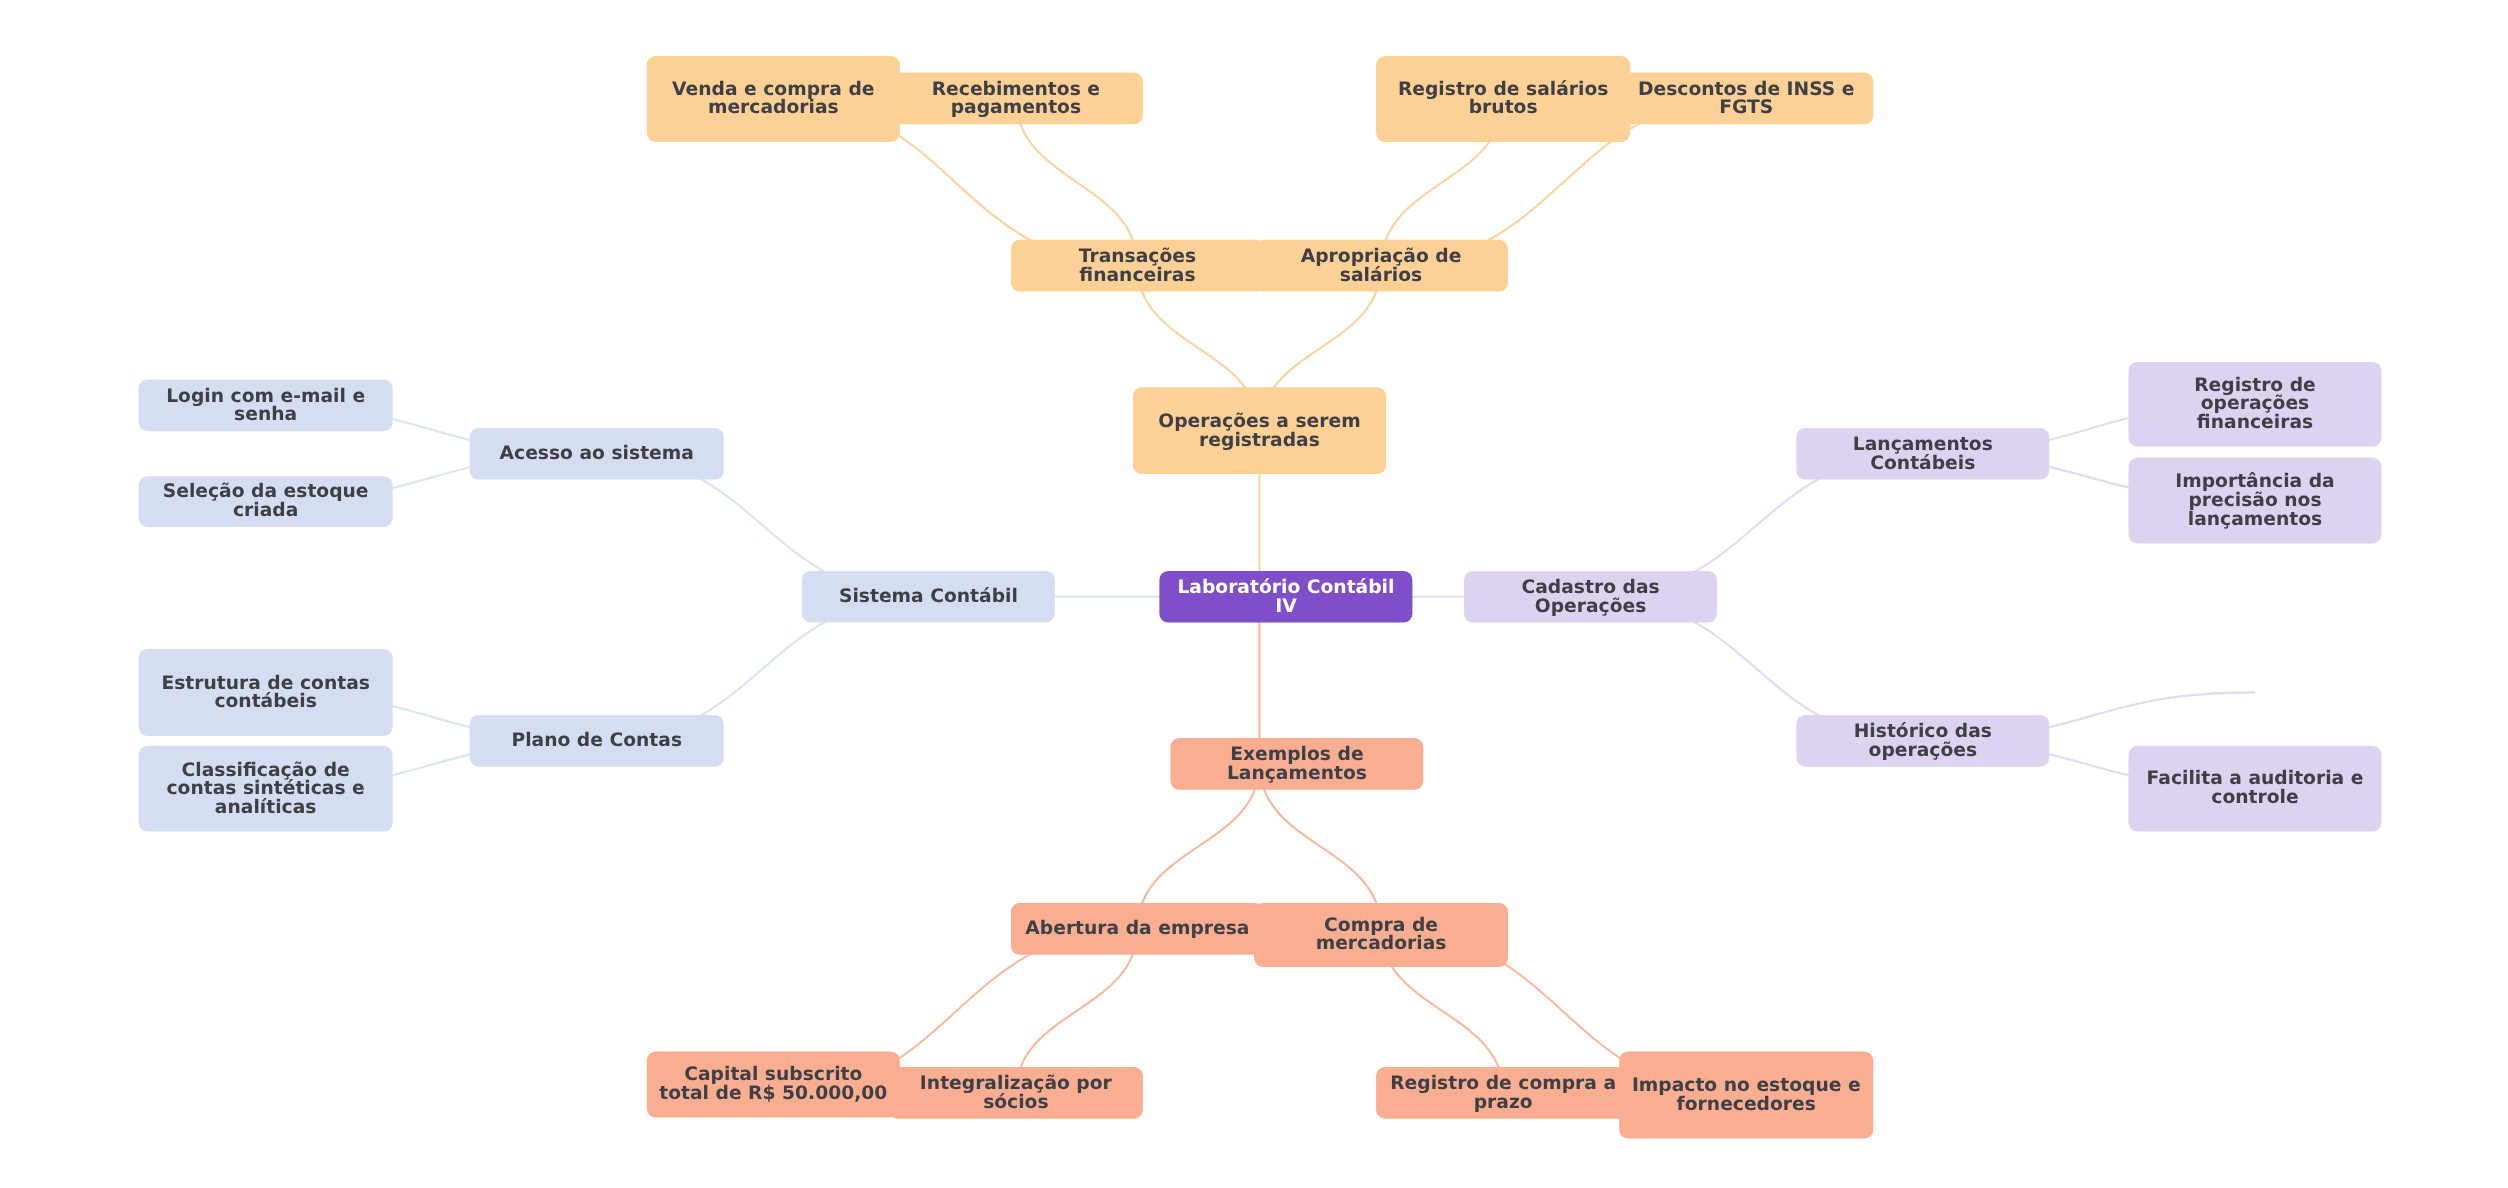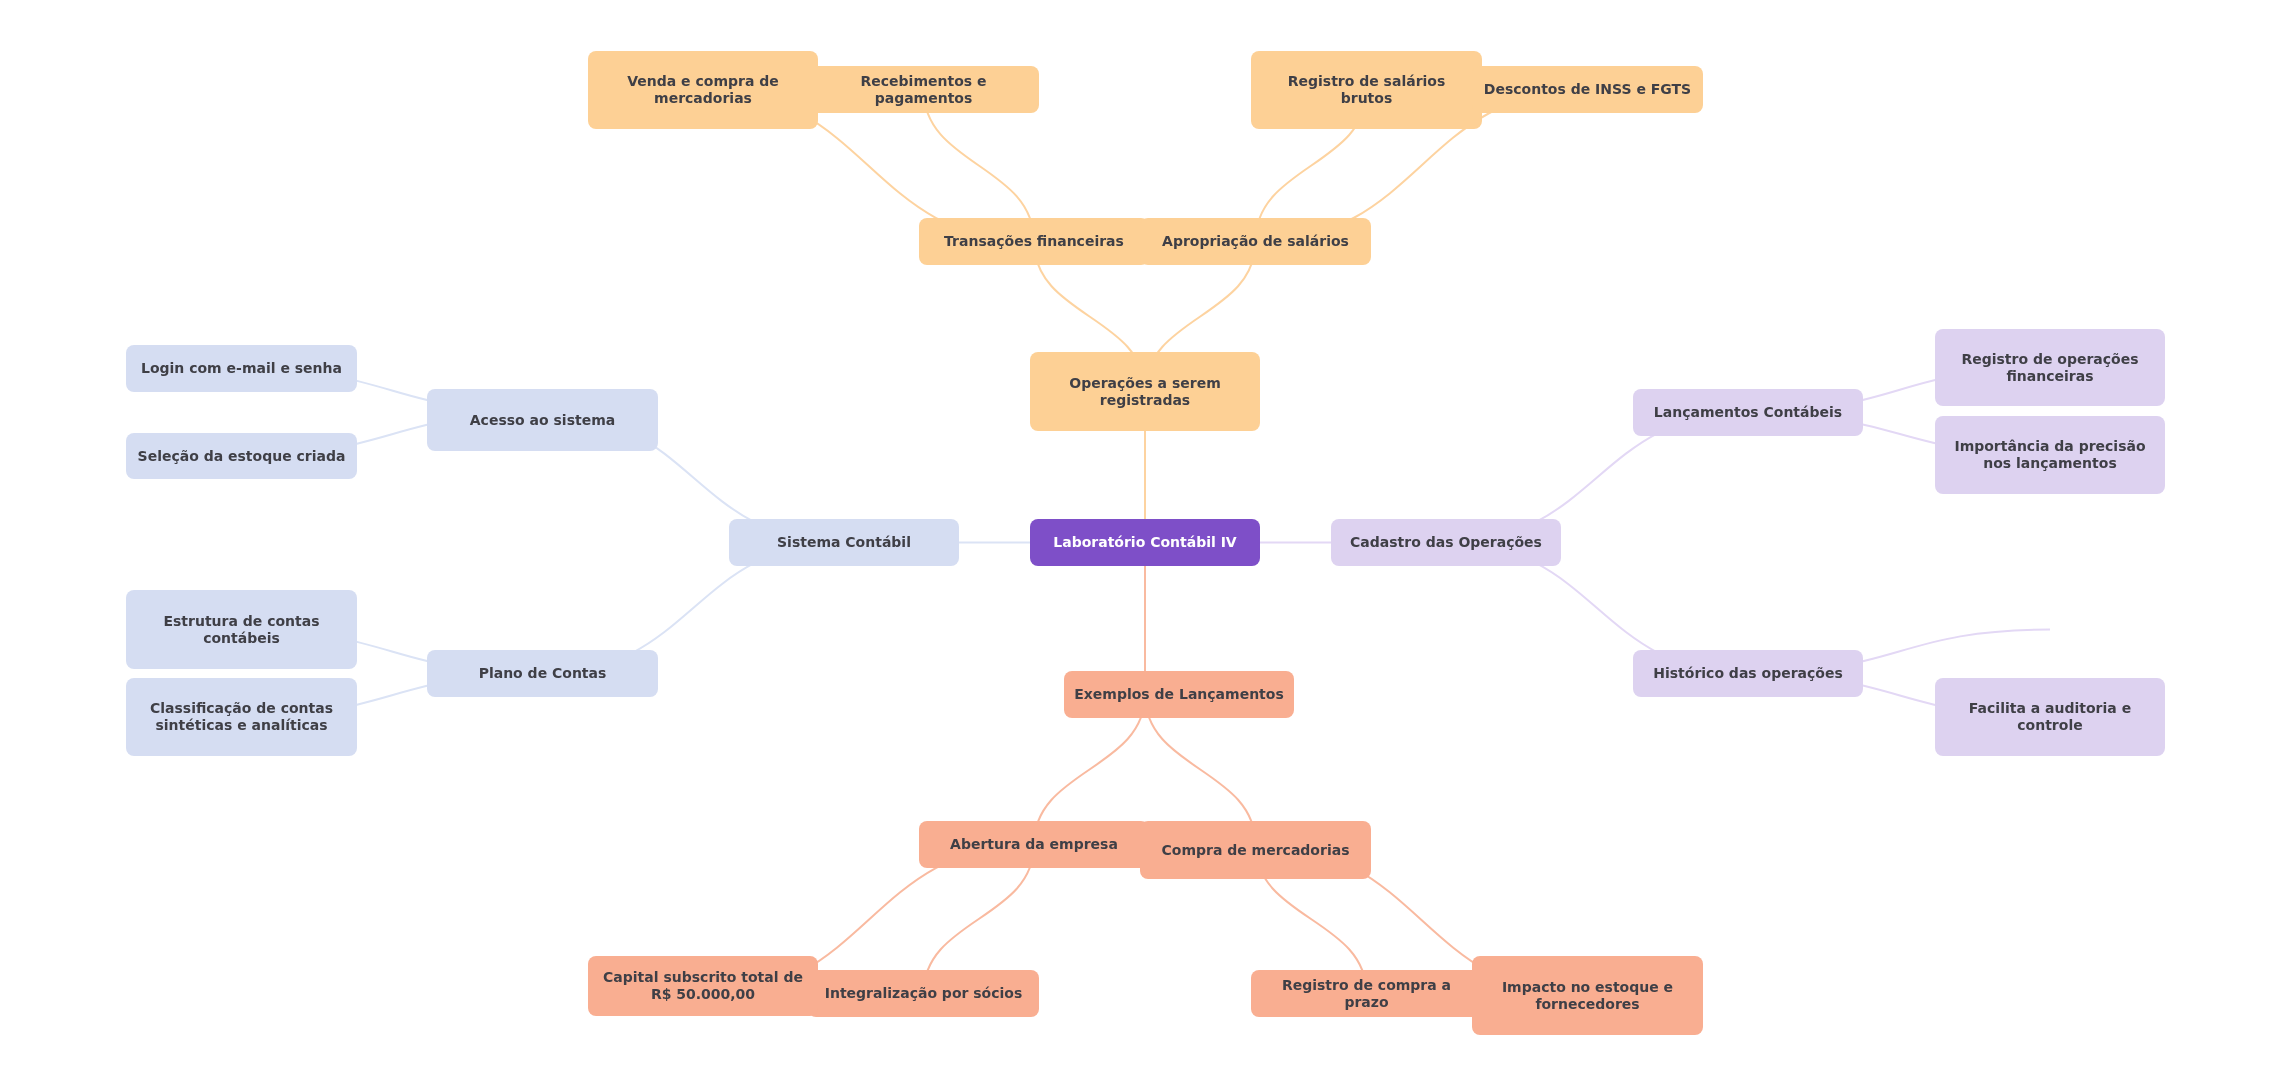--- a/index.html
+++ b/index.html
@@ -5,24 +5,24 @@
     html, body { margin: 0; padding: 0; background: #ffffff; }
     body { width: 2280px; height: 1080px; position: relative; overflow: hidden;
            font-family: "DejaVu Sans", sans-serif; }
     #canvas { position: absolute; left: 0; top: 0; width: 2280px; height: 1080px; }
     #edges { position: absolute; left: 0; top: 0; width: 2280px; height: 1080px; }
     #edges path { fill: none; stroke-width: 2; }
     .node {
       position: absolute; box-sizing: border-box;
       display: flex; align-items: center; justify-content: center;
       text-align: center; border-radius: 8px;
-      font-weight: bold; font-size: 14px; line-height: 17px;
+      font-weight: bold; font-size: 17px; line-height: 17px;
       color: #3f3f46; padding: 0 10px;
     }
-    .node.root { color: #ffffff; }
+    .node.root { color: #ffffff; margin-left: 24px; }
   </style>
 </head>
 <body>
 
 <div id="canvas">
   <svg id="edges" xmlns="http://www.w3.org/2000/svg">
       <path d="M1145,542.5 C1145,467 1145,467 1145,391.5" stroke="#fdd3a0"></path>
       <path d="M1145,391.5 C1145,316.5 1034,316.5 1034,241.5" stroke="#fdd3a0"></path>
       <path d="M1145,391.5 C1145,316.5 1255.5,316.5 1255.5,241.5" stroke="#fdd3a0"></path>
       <path d="M1034,241.5 C868.5,241.5 868.5,90 703,90" stroke="#fdd3a0"></path>
@@ -56,21 +56,21 @@
 
   <div class="node" id="n-operacoes" style="left: 1030px; top: 352px; width: 230px; height: 79px; background: rgb(253, 208, 149); z-index: 10;">Operações a serem registradas</div>
   <div class="node" id="n-transacoes" style="left: 919px; top: 218px; width: 230px; height: 47px; background: rgb(253, 208, 149); z-index: 11;">Transações financeiras</div>
   <div class="node" id="n-apropriacao" style="left: 1140px; top: 218px; width: 231px; height: 47px; background: rgb(253, 208, 149); z-index: 12;">Apropriação de salários</div>
   <div class="node" id="n-venda" style="left: 588px; top: 51px; width: 230px; height: 78px; background: rgb(253, 208, 149); z-index: 12;">Venda e compra de mercadorias</div>
   <div class="node" id="n-recebimentos" style="left: 808px; top: 66px; width: 231px; height: 47px; background: rgb(253, 208, 149); z-index: 11;">Recebimentos e pagamentos</div>
   <div class="node" id="n-registro-salarios" style="left: 1251px; top: 51px; width: 231px; height: 78px; background: rgb(253, 208, 149); z-index: 11;">Registro de salários brutos</div>
   <div class="node" id="n-descontos" style="left: 1472px; top: 66px; width: 231px; height: 47px; background: rgb(253, 208, 149); z-index: 12;">Descontos de INSS e FGTS</div>
 
   <div class="node" id="n-sistema" style="left: 729px; top: 519px; width: 230px; height: 47px; background: rgb(213, 221, 242); z-index: 10;">Sistema Contábil</div>
-  <div class="node" id="n-acesso" style="left: 427px; top: 389px; width: 231px; height: 62px; background: rgb(213, 221, 242); z-index: 10;">Acesso ao sistema</div>
+  <div class="node" id="n-acesso" style="left: 427px; top: 389px; width: 231px; height: 47px; background: rgb(213, 221, 242); z-index: 10;">Acesso ao sistema</div>
   <div class="node" id="n-plano" style="left: 427px; top: 650px; width: 231px; height: 47px; background: rgb(213, 221, 242); z-index: 10;">Plano de Contas</div>
   <div class="node" id="n-login" style="left: 126px; top: 345px; width: 231px; height: 47px; background: rgb(213, 221, 242); z-index: 10;">Login com e-mail e senha</div>
   <div class="node" id="n-selecao" style="left: 126px; top: 433px; width: 231px; height: 46px; background: rgb(213, 221, 242); z-index: 10;">Seleção da estoque criada</div>
   <div class="node" id="n-estrutura" style="left: 126px; top: 590px; width: 231px; height: 79px; background: rgb(213, 221, 242); z-index: 10;">Estrutura de contas contábeis</div>
   <div class="node" id="n-classificacao" style="left: 126px; top: 678px; width: 231px; height: 78px; background: rgb(213, 221, 242); z-index: 10;">Classificação de contas sintéticas e analíticas</div>
 
   <div class="node" id="n-cadastro" style="left: 1331px; top: 519px; width: 230px; height: 47px; background: rgb(221, 210, 240); z-index: 10;">Cadastro das Operações</div>
   <div class="node" id="n-lancamentos" style="left: 1633px; top: 389px; width: 230px; height: 47px; background: rgb(221, 210, 240); z-index: 10;">Lançamentos Contábeis</div>
   <div class="node" id="n-historico" style="left: 1633px; top: 650px; width: 230px; height: 47px; background: rgb(221, 210, 240); z-index: 10;">Histórico das operações</div>
   <div class="node" id="n-registro-operacoes" style="left: 1935px; top: 329px; width: 230px; height: 77px; background: rgb(221, 210, 240); z-index: 10;">Registro de operações financeiras</div>

